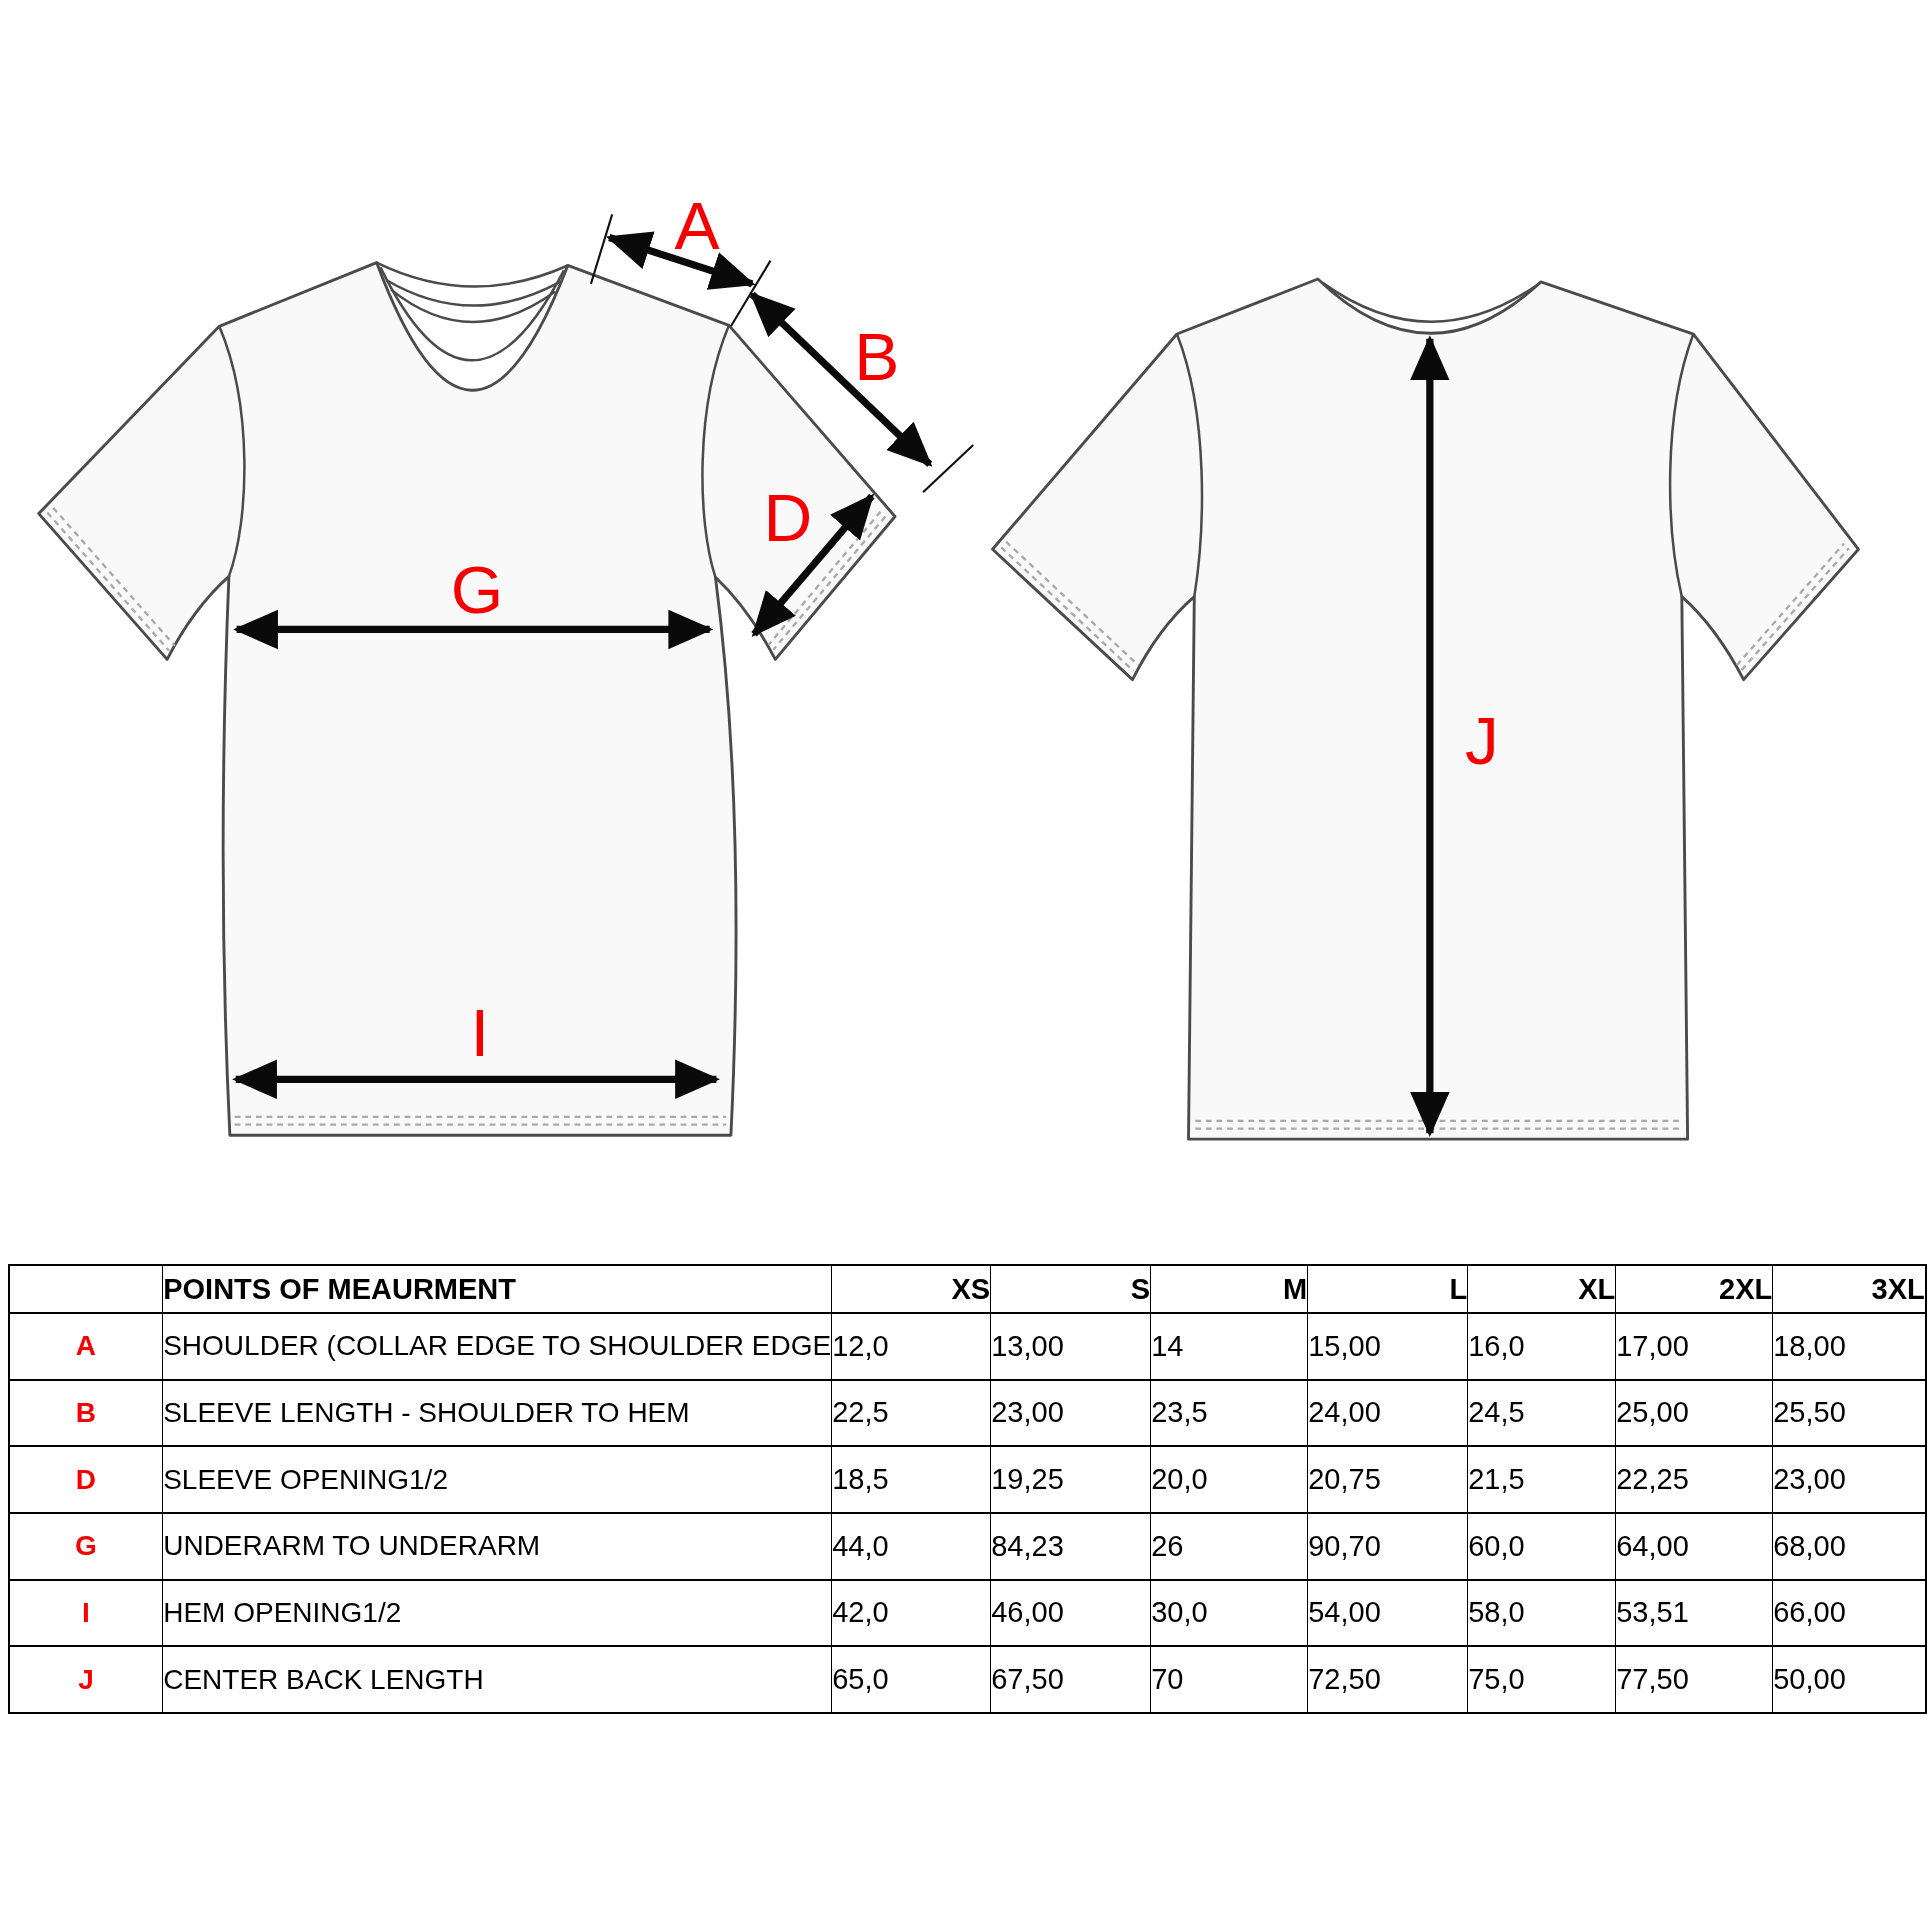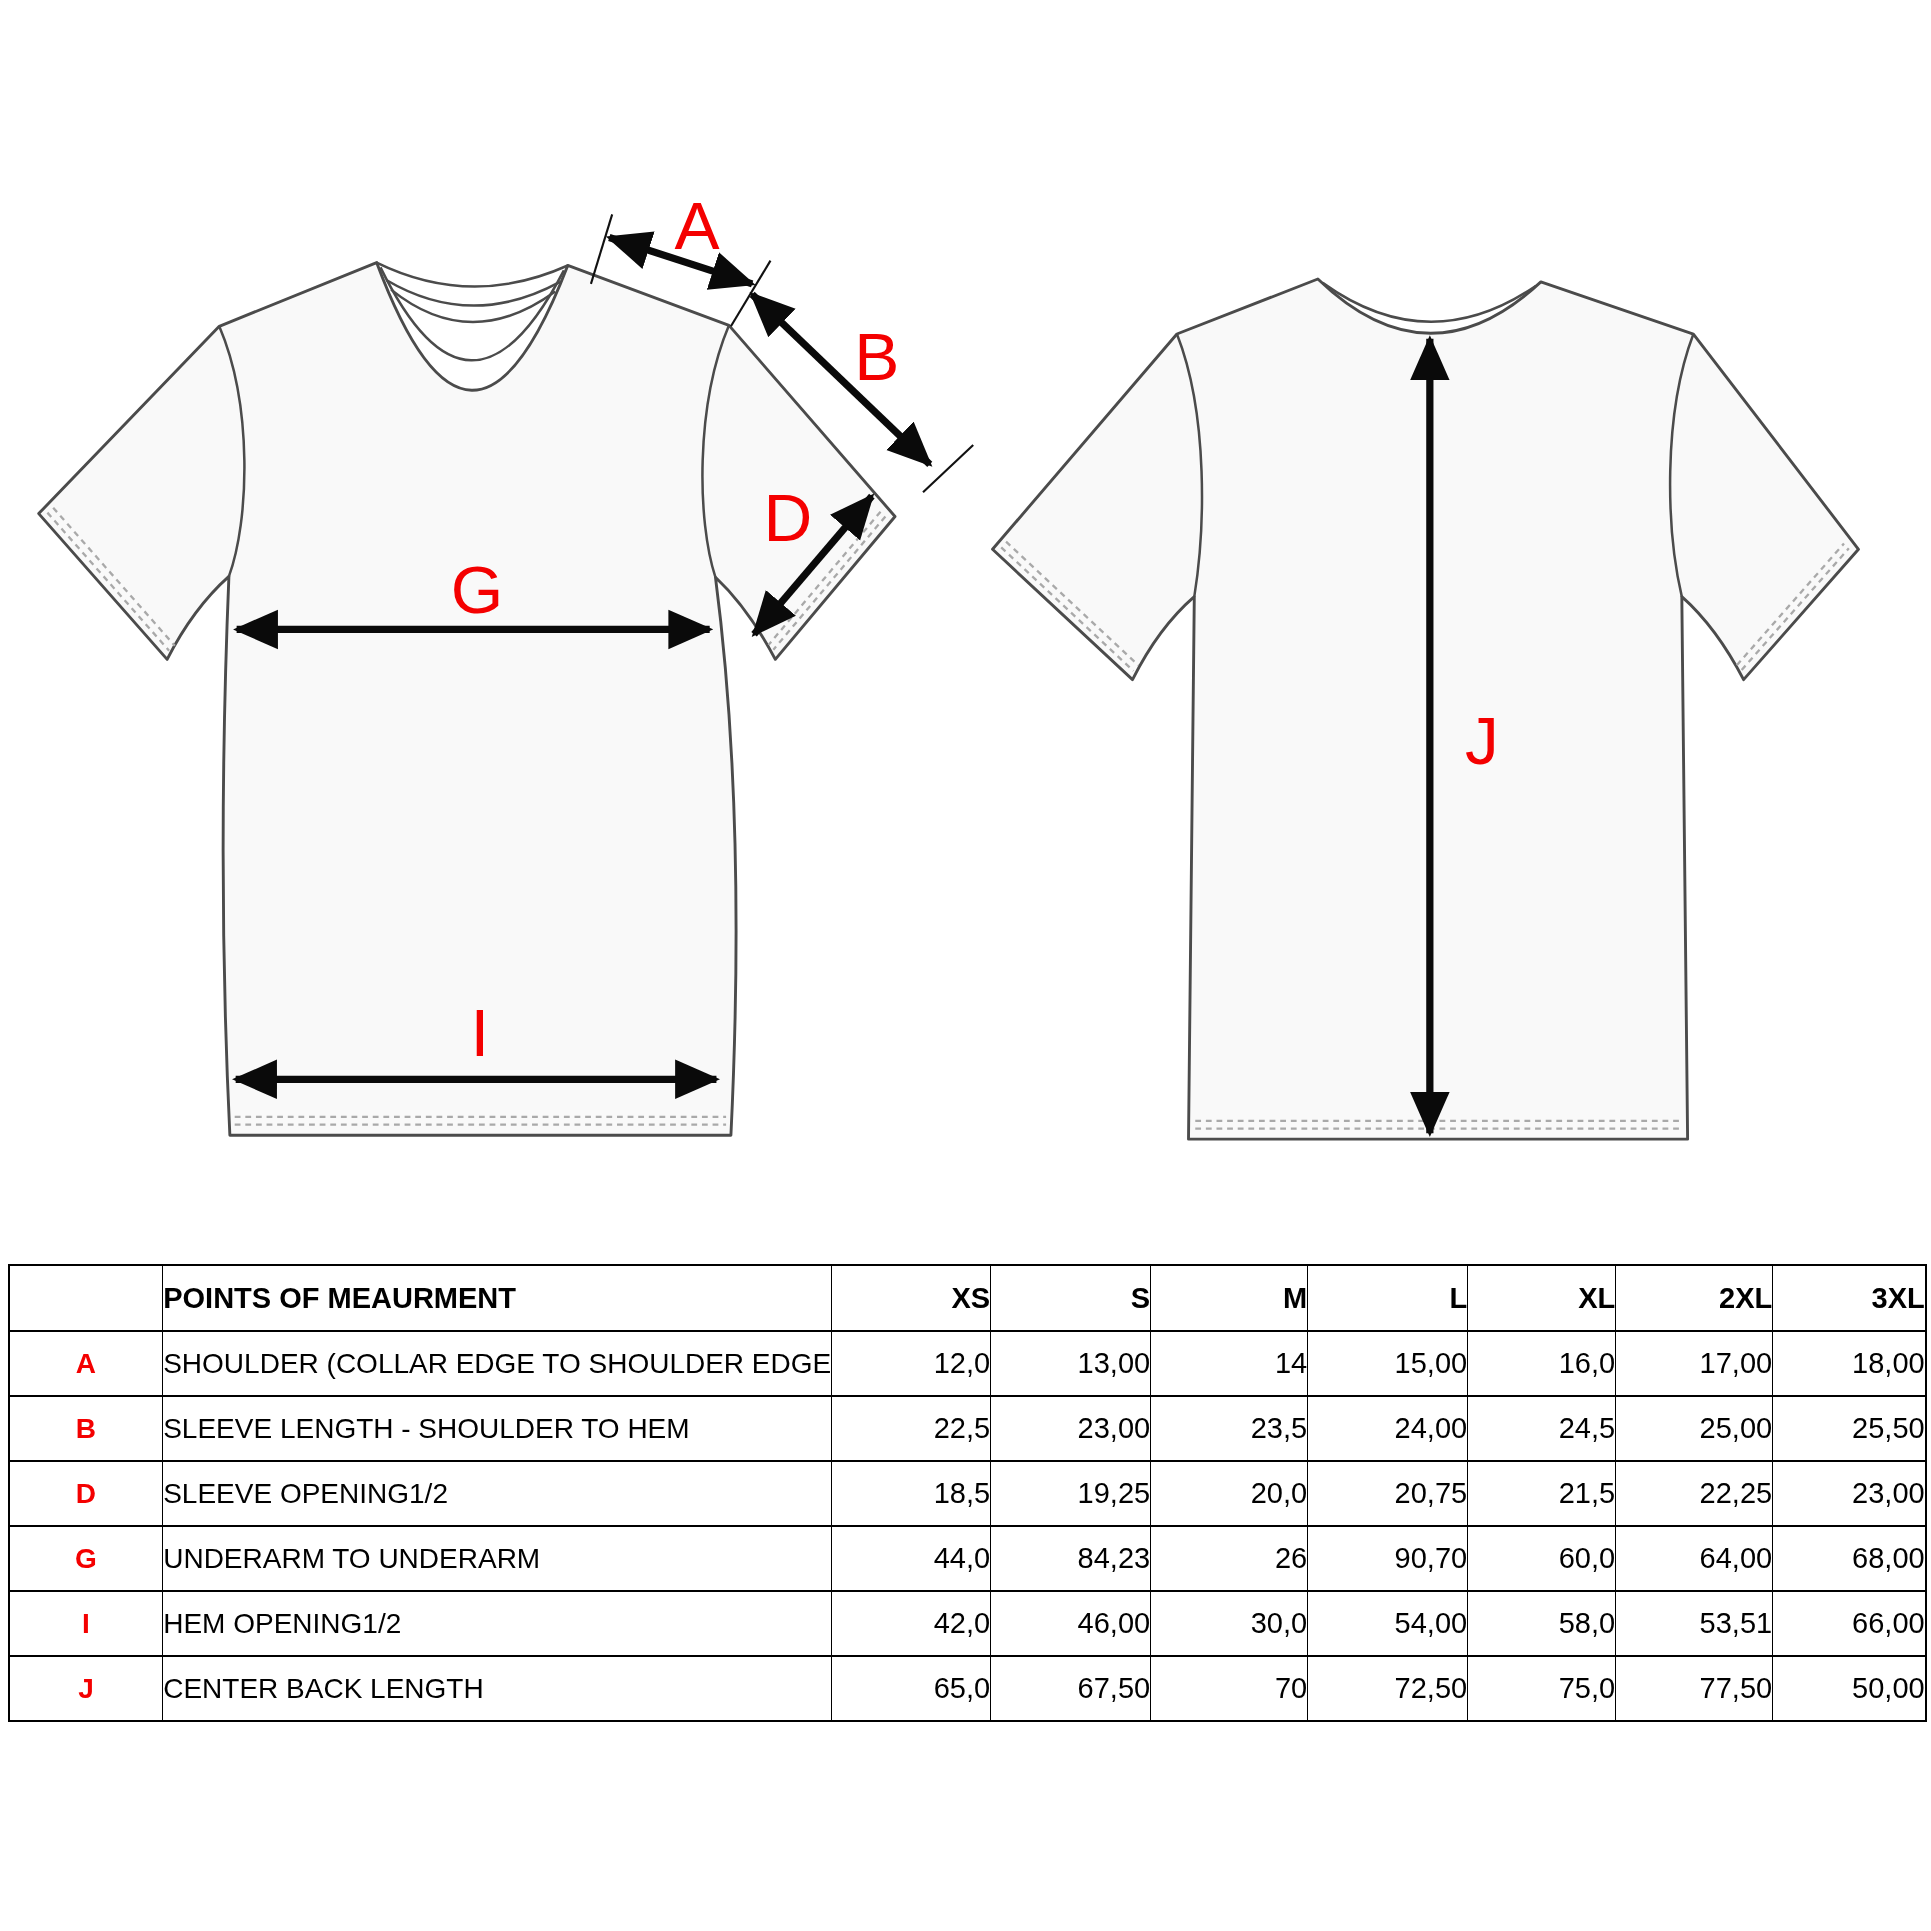--- a/index.html
+++ b/index.html
@@ -21,27 +21,27 @@
     border: 2.9px solid #000;
     font-family: "Liberation Sans", sans-serif;
     color: #000;
   }
   table.size-table th, table.size-table td {
     border: 1.9px solid #000;
     border-top-width: 2.9px; border-bottom-width: 2.9px;
     vertical-align: middle; overflow: hidden; white-space: nowrap;
     padding: 0;
   }
-  tr.hdr { height: 66px; }
+  tr.hdr { height: 48px; }
   tr.row { height: 65px; }
   th.desc, td.desc { text-align: left; padding-left: 7.7px; }
   th { font-size: 29px; font-weight: 700; text-align: right; }
   td.letter { font-size: 28px; font-weight: 700; text-align: center; }
   td.desc { font-size: 28px; font-weight: 400; }
-  td.val { font-size: 29px; font-weight: 400; text-align: right; }
+  td.val { font-size: 29px; font-weight: 400; text-align: left; }
 </style>
 </head>
 <body>
 
 <div class="stage">
 
   <svg class="diagram" width="1931" height="1255" viewBox="0 0 2000 1300">
     <defs>
       <marker id="ah" viewBox="0 0 10 10" refX="9.2" refY="5" markerWidth="6.2" markerHeight="6.2" orient="auto-start-reverse">
         <path d="M 0 0.6 L 10 5 L 0 9.4 Z" fill="#0a0a0a"></path>

